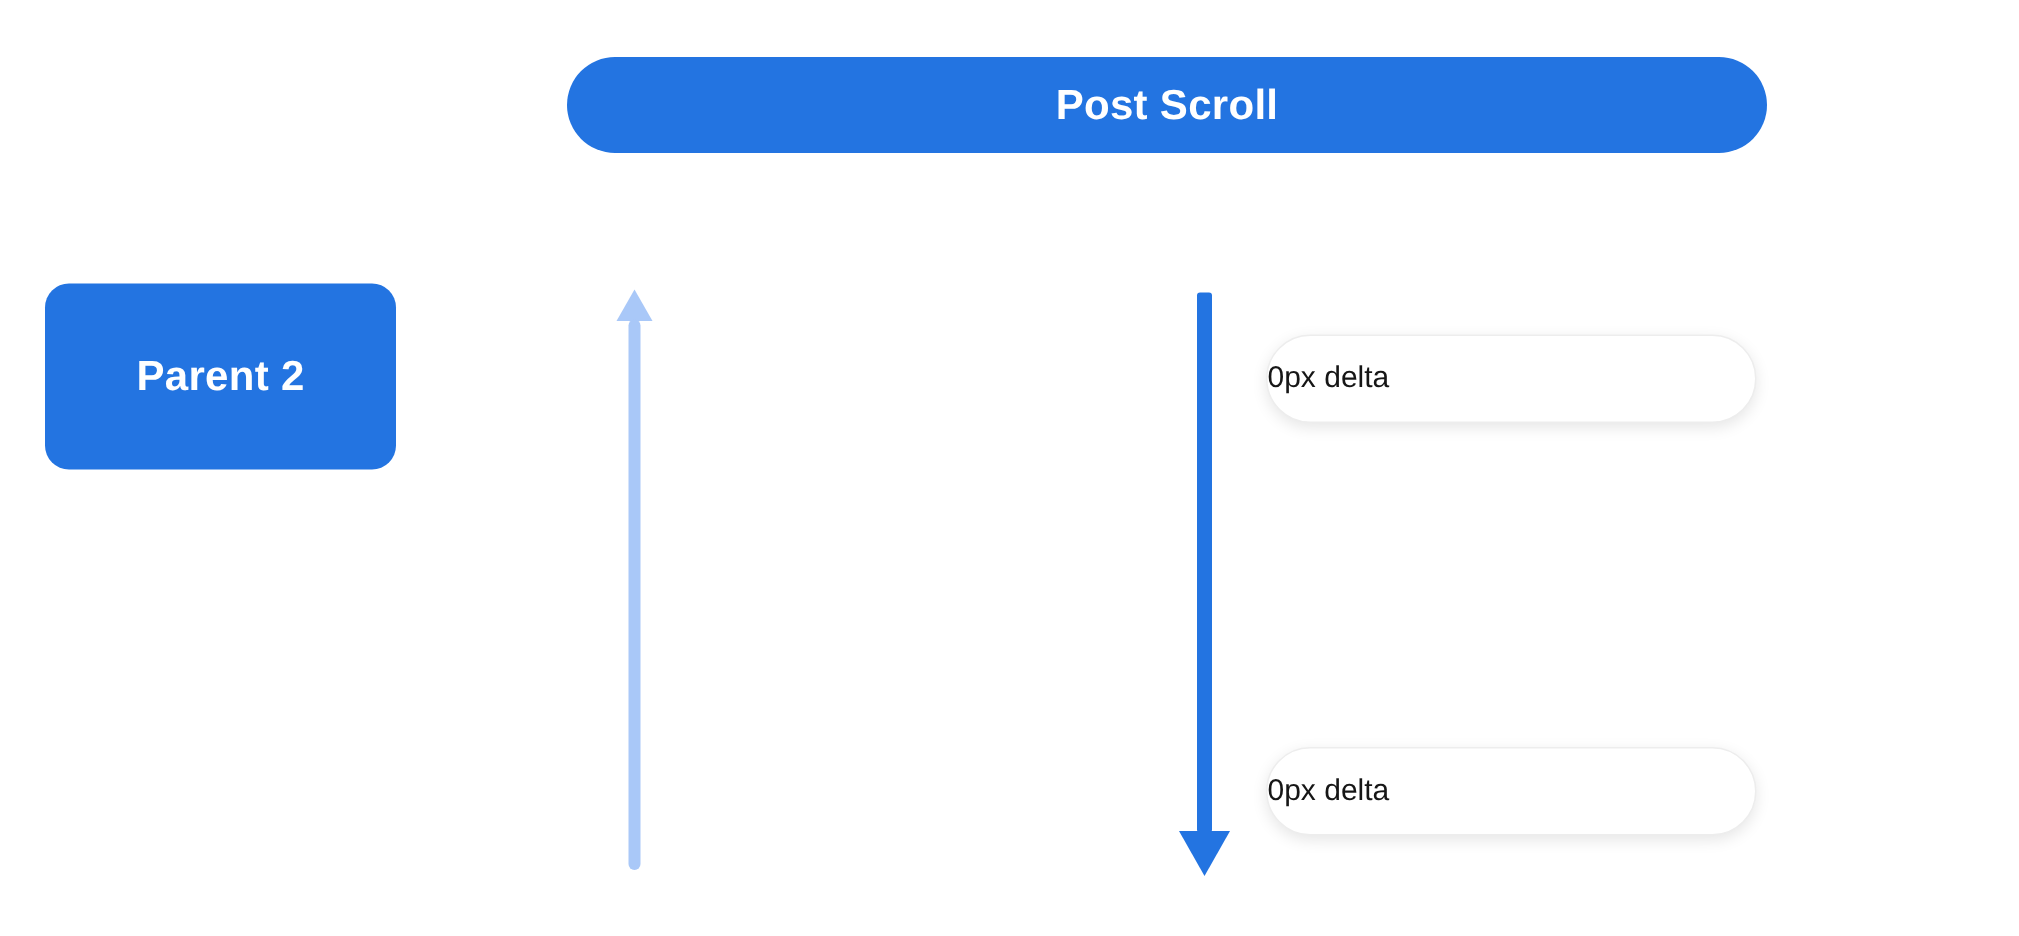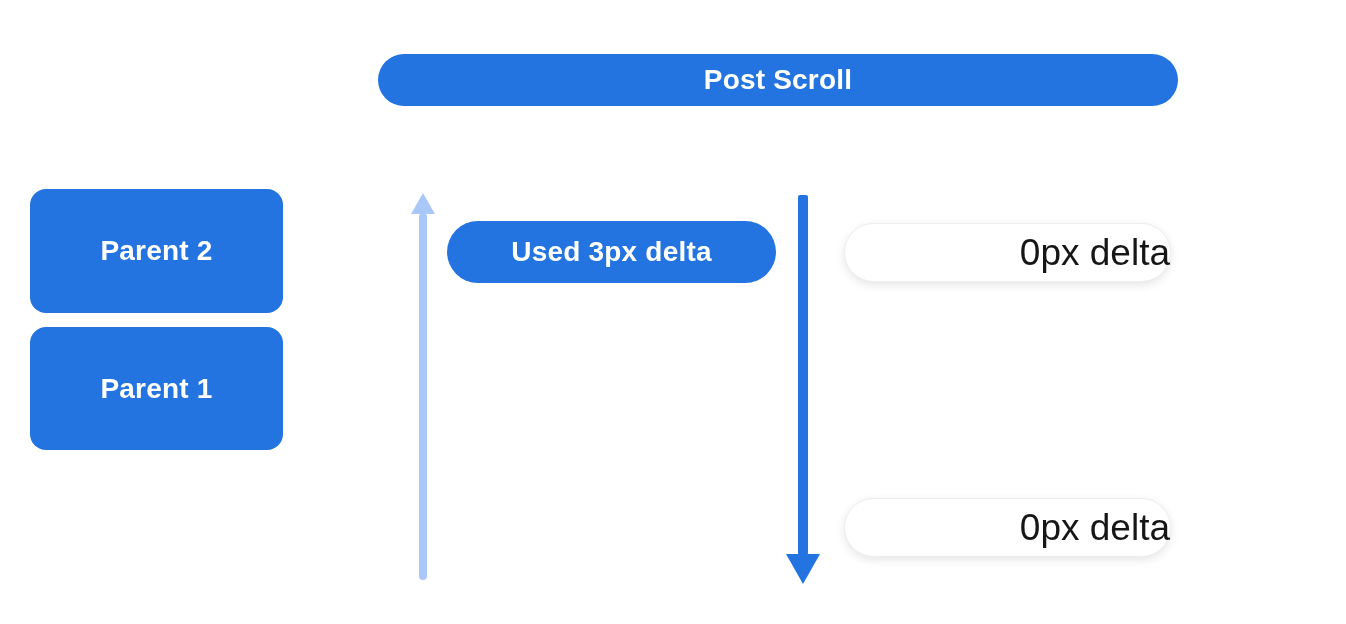--- a/index.html
+++ b/index.html
@@ -54,28 +54,28 @@
     font-size: 29px;
   }
   .white-pill {
     position: absolute;
     background: #ffffff;
     border: 1px solid #ededed;
     border-radius: 999px;
     box-shadow: 0 3px 10px rgba(0,0,0,0.10);
     display: flex;
     align-items: center;
-    justify-content: flex-end;
+    justify-content: flex-start;
     color: #161616;
     font-weight: 500;
-    font-size: 37px;
+    font-size: 20px;
   }
   
-  .post-scroll   { left: 378px; top: 54px;  width: 800px; height: 52px; }
-  .parent-2      { left: 30px;  top: 189px; width: 253px; height: 124px; }
+  .post-scroll   { left: 378px; top: 38px;  width: 800px; height: 64px; }
+  .parent-2      { left: 30px;  top: 189px; width: 234px; height: 124px; }
   .parent-1      { left: 30px;  top: 327px; width: 253px; height: 123px; }
   .child         { left: 28px;  top: 461px; width: 259px; height: 131px; }
   .pill-used     { left: 447px; top: 221px; width: 329px; height: 62px; }
   .pill-nodelta  { left: 447px; top: 358px; width: 329px; height: 62px; }
   .pill-zero-top { left: 844px; top: 223px; width: 327px; height: 59px; }
   .pill-zero-bot { left: 844px; top: 498px; width: 327px; height: 59px; }
   
   .arrow-part { position: absolute; }
   .up-arrow-shaft {
     left: 419px; top: 213px;
@@ -110,33 +110,27 @@
 <div class="canvas">
 
   <div class="blue-pill post-scroll">
     <span>Post Scroll</span>
   </div>
 
   <div class="blue-box parent-2">
     <span>Parent 2</span>
   </div>
 
-  <div class="blue-box parent-1">
-    <span>Parent 1</span>
-  </div>
 
 
   <div>
     <div class="arrow-part up-arrow-head"></div>
     <div class="arrow-part up-arrow-shaft"></div>
   </div>
 
-  <div class="blue-pill pill-used">
-    <span>Used 3px delta</span>
-  </div>
 
 
   <div>
     <div class="arrow-part down-arrow-shaft"></div>
     <div class="arrow-part down-arrow-head"></div>
   </div>
 
   <div class="white-pill pill-zero-top">
     <span>0px delta</span>
   </div>

